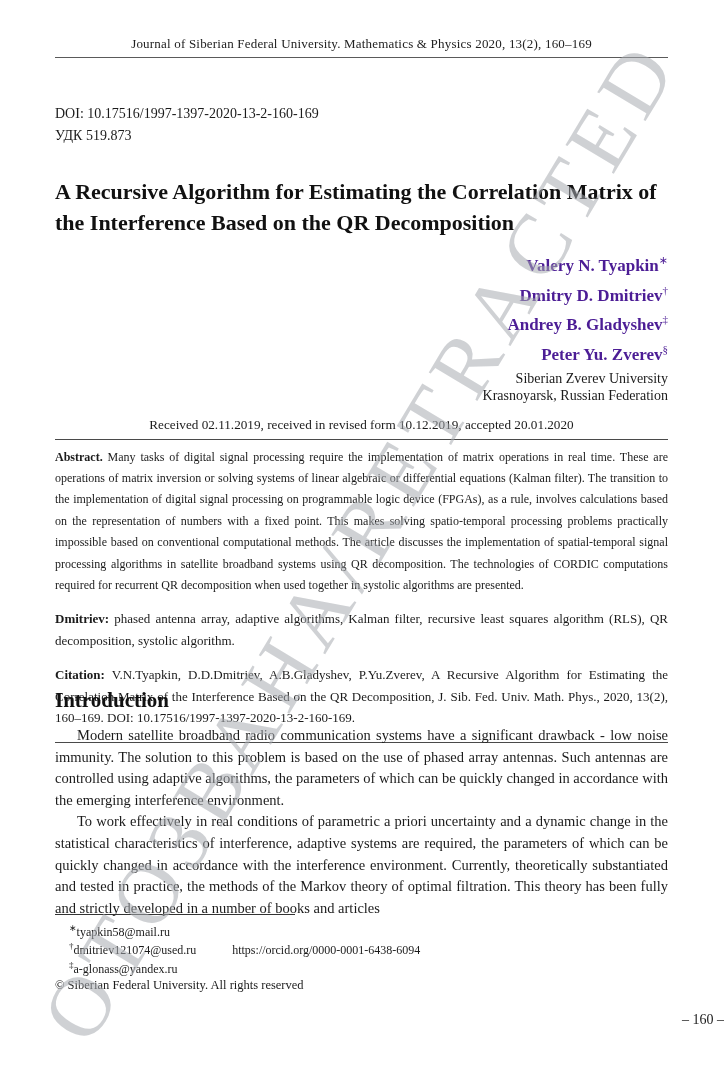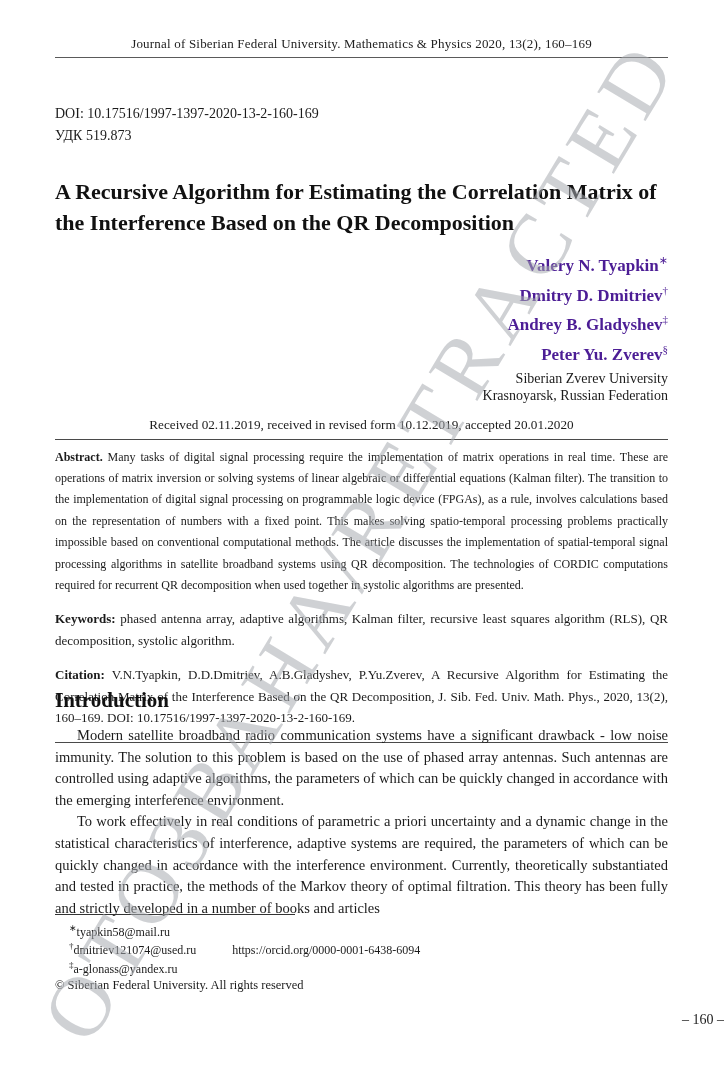--- a/index.html
+++ b/index.html
@@ -79,21 +79,21 @@
     <div class="affiliation">
       <div>Siberian Zverev University</div>
       <div>Krasnoyarsk, Russian Federation</div>
     </div>
 
     <div class="received">Received 02.11.2019, received in revised form 10.12.2019, accepted 20.01.2020</div>
     <hr class="thin-rule">
 
     <p class="abstract-block"><span class="lbl">Abstract.</span> <span>Many tasks of digital signal processing require the implementation of matrix operations in real time. These are operations of matrix inversion or solving systems of linear algebraic or differential equations (Kalman filter). The transition to the implementation of digital signal processing on programmable logic device (FPGAs), as a rule, involves calculations based on the representation of numbers with a fixed point. This makes solving spatio-temporal processing problems practically impossible based on conventional computational methods. The article discusses the implementation of spatial-temporal signal processing algorithms in satellite broadband systems using QR decomposition. The technologies of CORDIC computations required for recurrent QR decomposition when used together in systolic algorithms are presented.</span></p>
 
-    <p class="kw-block"><span class="lbl">Keywords:</span> <span>phased antenna array, adaptive algorithms, Kalman filter, recursive least squares algorithm (RLS), QR decomposition, systolic algorithm.</span></p>
+    <p class="kw-block"><span class="lbl">Dmitriev:</span> <span>phased antenna array, adaptive algorithms, Kalman filter, recursive least squares algorithm (RLS), QR decomposition, systolic algorithm.</span></p>
 
     <p class="cit-block"><span class="lbl">Citation:</span> <span>V.N.Tyapkin, D.D.Dmitriev, A.B.Gladyshev, P.Yu.Zverev, A Recursive Algorithm for Estimating the Correlation Matrix of the Interference Based on the QR Decomposition, J. Sib. Fed. Univ. Math. Phys., 2020, 13(2), 160–169. DOI: 10.17516/1997-1397-2020-13-2-160-169.</span></p>
 
     <hr class="thin-rule">
   </div>
 
   <div class="intro-section">
     <div class="section-heading">Introduction</div>
     <p class="body-par">Modern satellite broadband radio communication systems have a significant drawback - low noise immunity. The solution to this problem is based on the use of phased array antennas. Such antennas are controlled using adaptive algorithms, the parameters of which can be quickly changed in accordance with the emerging interference environment.</p>
     <p class="body-par">To work effectively in real conditions of parametric a priori uncertainty and a dynamic change in the statistical characteristics of interference, adaptive systems are required, the parameters of which can be quickly changed in accordance with the interference environment. Currently, theoretically substantiated and tested in practice, the methods of the Markov theory of optimal filtration. This theory has been fully and strictly developed in a number of books and articles</p>

